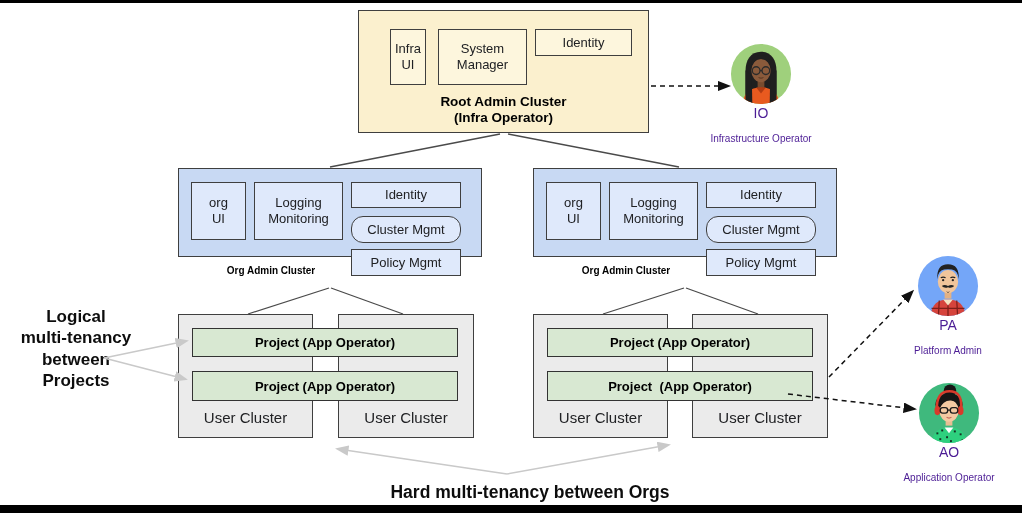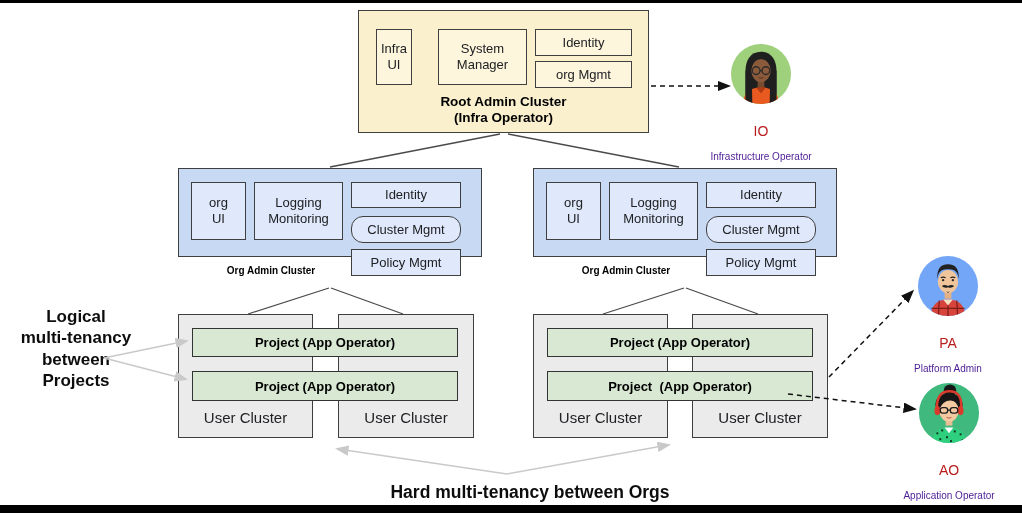--- a/index.html
+++ b/index.html
@@ -17,21 +17,21 @@
   .org-1 { left:178px; } .org-2 { left:533px; }
 
   .comp {
     position:absolute; border:1.4px solid #3f3f3f; box-sizing:border-box;
     display:flex; align-items:center; justify-content:center; text-align:center;
     font-size:13px; line-height:1.2; color:#202124; white-space:pre-line;
   }
   .root-cluster .comp { background:#fdf6dd; }
   .org-cluster  .comp { background:#dfe9fb; }
 
-  .c-infra   { left:17px;  top:18px; width:36px;  height:56px; }
+  .c-infra   { left:31px;  top:18px; width:36px;  height:56px; }
   .c-sysmgr  { left:79px;  top:18px; width:89px;  height:56px; }
   .c-ident1  { left:176px; top:18px; width:97px;  height:27px; }
   .c-orgmgmt { left:176px; top:50px; width:97px;  height:27px; }
 
   .c-orgui   { left:12px;  top:13px; width:55px;  height:58px; }
   .c-logging { left:75px;  top:13px; width:89px;  height:58px; }
   .c-ident2  { left:172px; top:13px; width:110px; height:26px; }
   .c-clmgmt  { left:172px; top:47px; width:110px; height:27px;border-radius:12px; }
   .c-pomgmt  { left:172px; top:80px; width:110px; height:27px; }
 
@@ -57,21 +57,21 @@
   .proj-a1 { left:192px; top:328px; width:266px; }
   .proj-a2 { left:192px; top:371px; width:266px; height:30px; }
   .proj-b1 { left:547px; top:328px; width:266px; }
   .proj-b2 { left:547px; top:371px; width:266px; height:30px; }
 
   .persona { position:absolute; width:170px; text-align:center; }
   .p-io { left:676px; top:43px; }
   .p-pa { left:863px; top:255px; }
   .p-ao { left:864px; top:382px; }
   .persona svg { display:block; margin:0 auto; }
-  .p-init { margin-top:19px; font-size:14px; color:#b91c1c; line-height:1.1; }
+  .p-init { margin-top:1px; font-size:14px; color:#4c1d95; line-height:1.1; }
   .p-role { margin-top:12px; font-size:10px; color:#4c1d95; line-height:1.1; }
 
   .ann-left { position:absolute; left:0; top:306px; width:152px; text-align:center;
               font-weight:bold; font-size:17px; line-height:1.25; color:#0d0d0d; white-space:pre-line; }
   .ann-bottom { position:absolute; left:330px; top:482px; width:400px; text-align:center;
                 font-weight:bold; font-size:17.5px; color:#0d0d0d; }
 
   .overlay { position:absolute; left:0; top:0; width:1022px; height:513px;
              pointer-events:none; z-index:5; }
 </style>
@@ -82,21 +82,20 @@
 
   <div class="blackbar bb-top"></div>
   <div class="blackbar bb-bottom"></div>
 
   <div class="cluster root-cluster">
     <div class="comp c-infra">Infra
 UI</div>
     <div class="comp c-sysmgr">System
 Manager</div>
     <div class="comp c-ident1">Identity</div>
-    <div class="comp c-orgmgmt">org Mgmt</div>
     <div class="root-title">Root Admin Cluster
 (Infra Operator)</div>
   </div>
 
   <div class="cluster org-cluster org-1">
     <div class="comp c-orgui">org
 UI</div>
     <div class="comp c-logging">Logging
 Monitoring</div>
     <div class="comp c-ident2">Identity</div>

